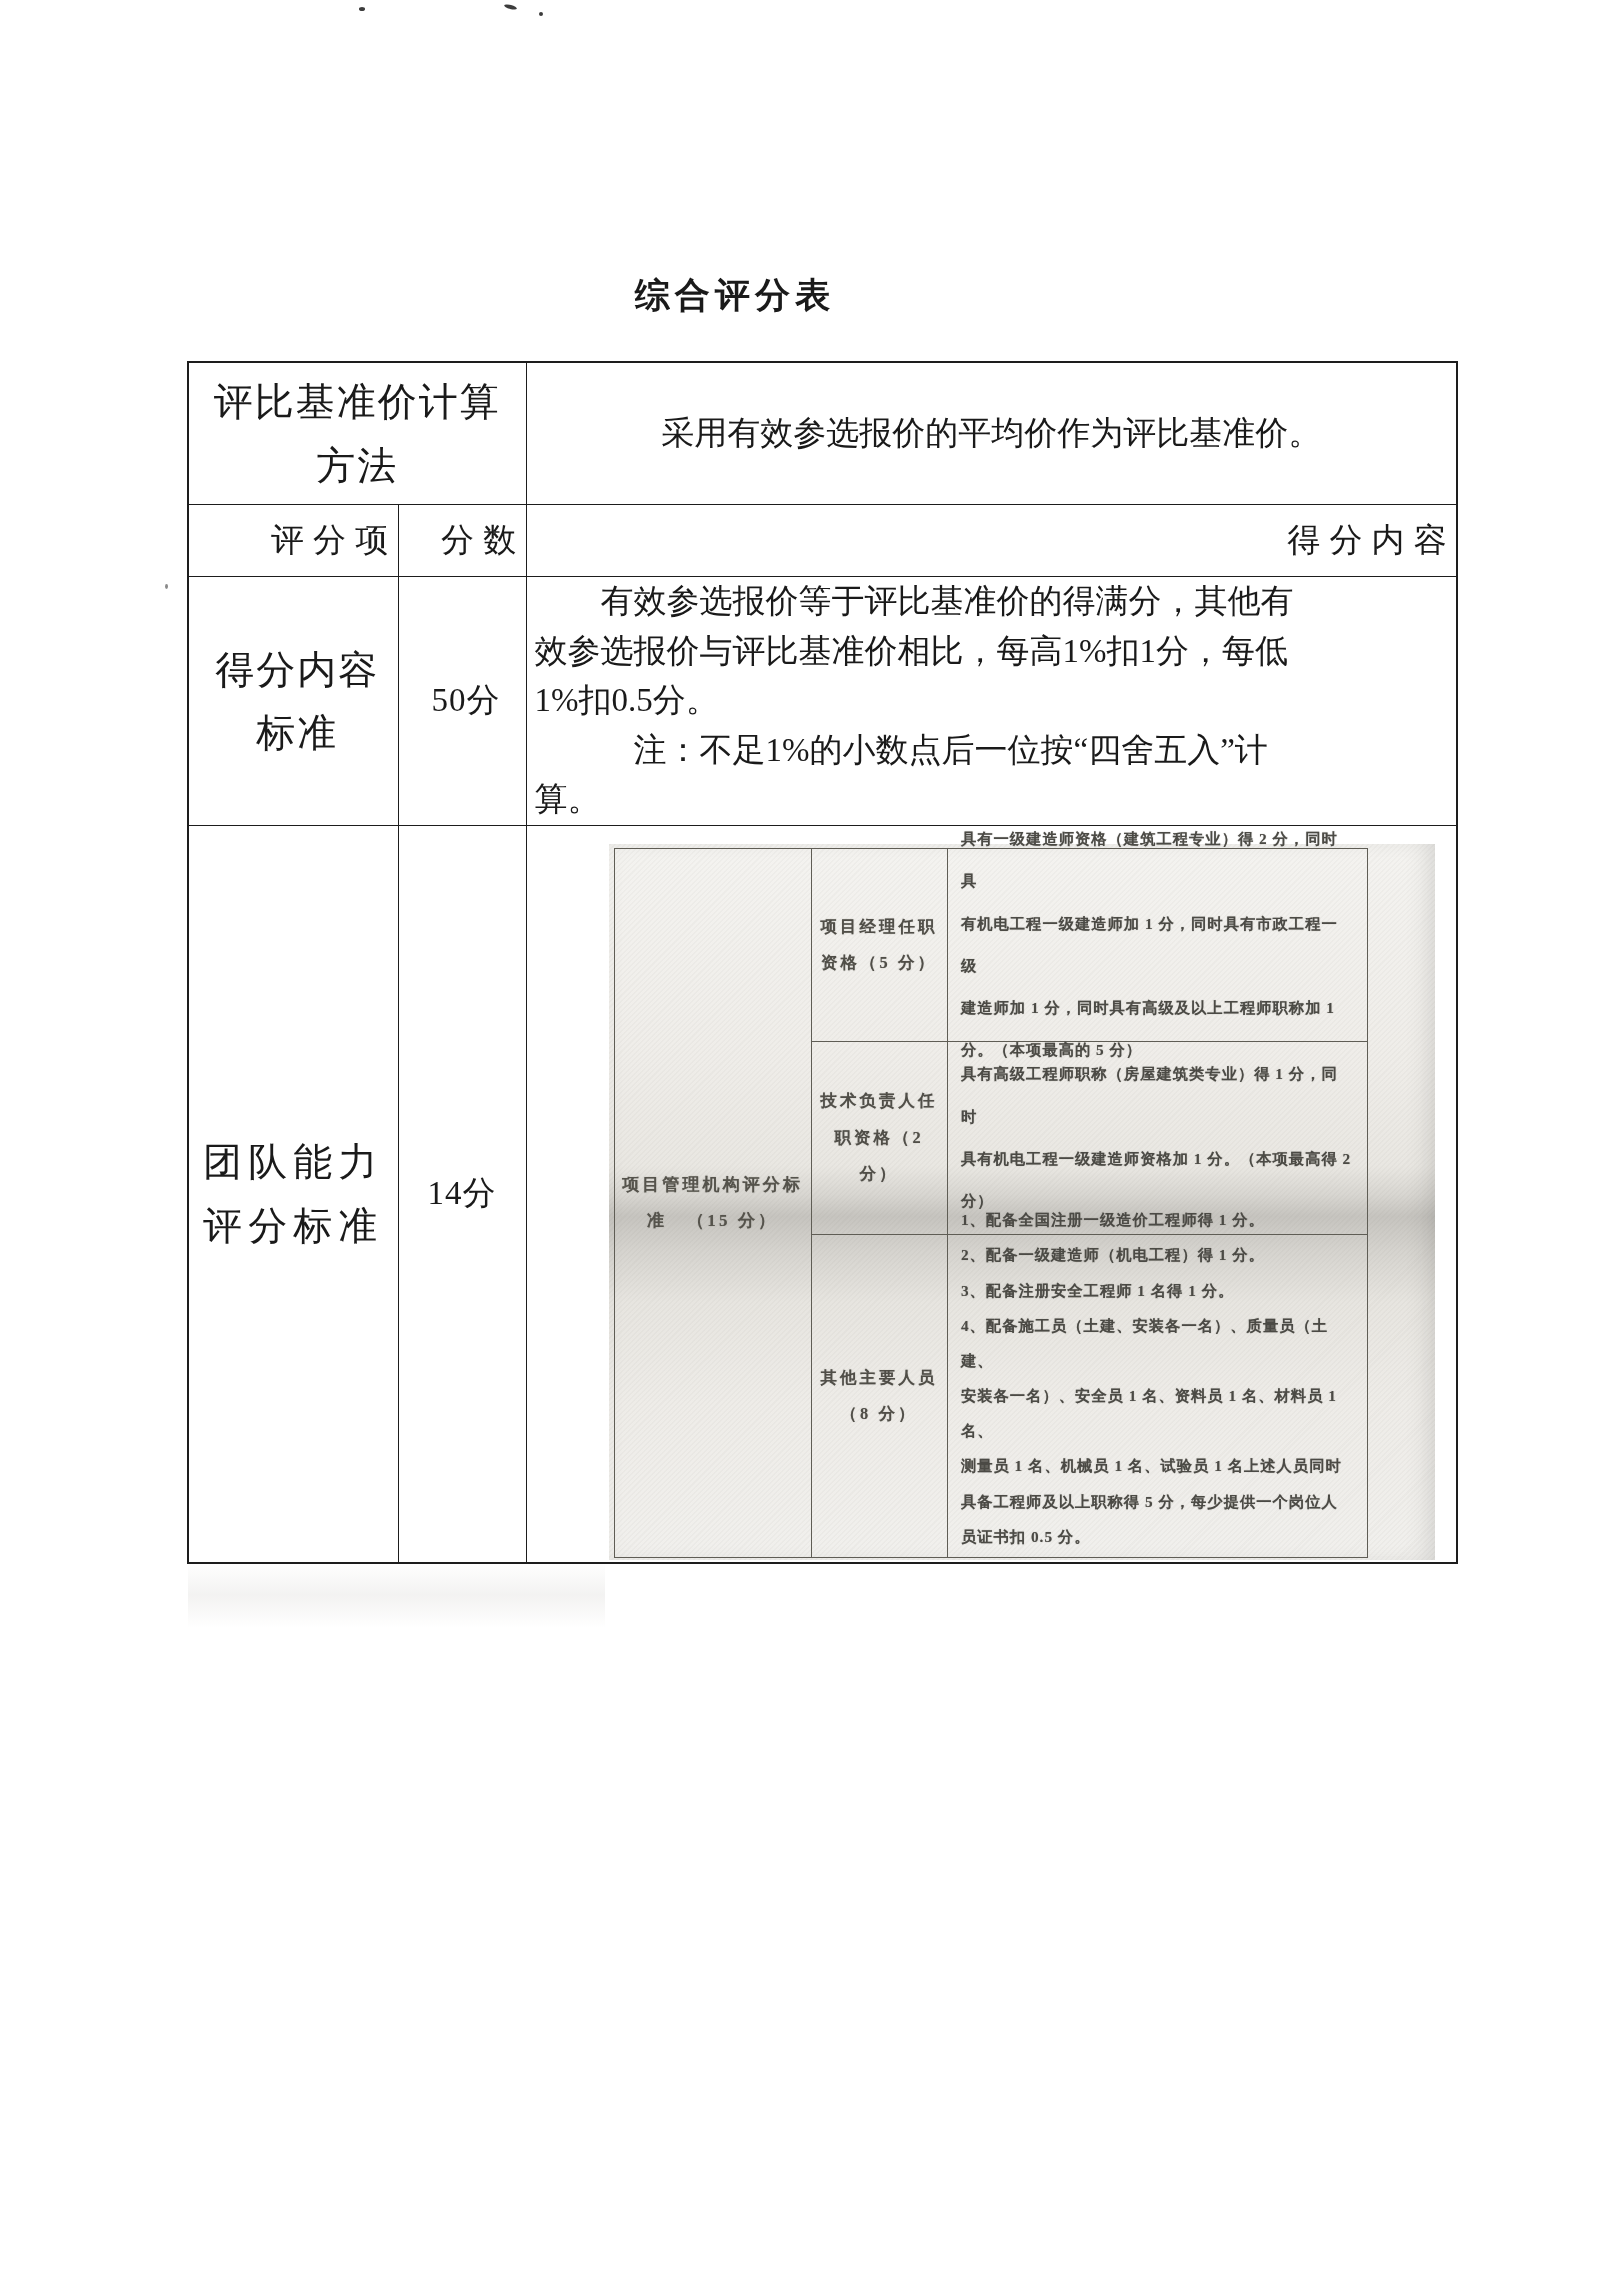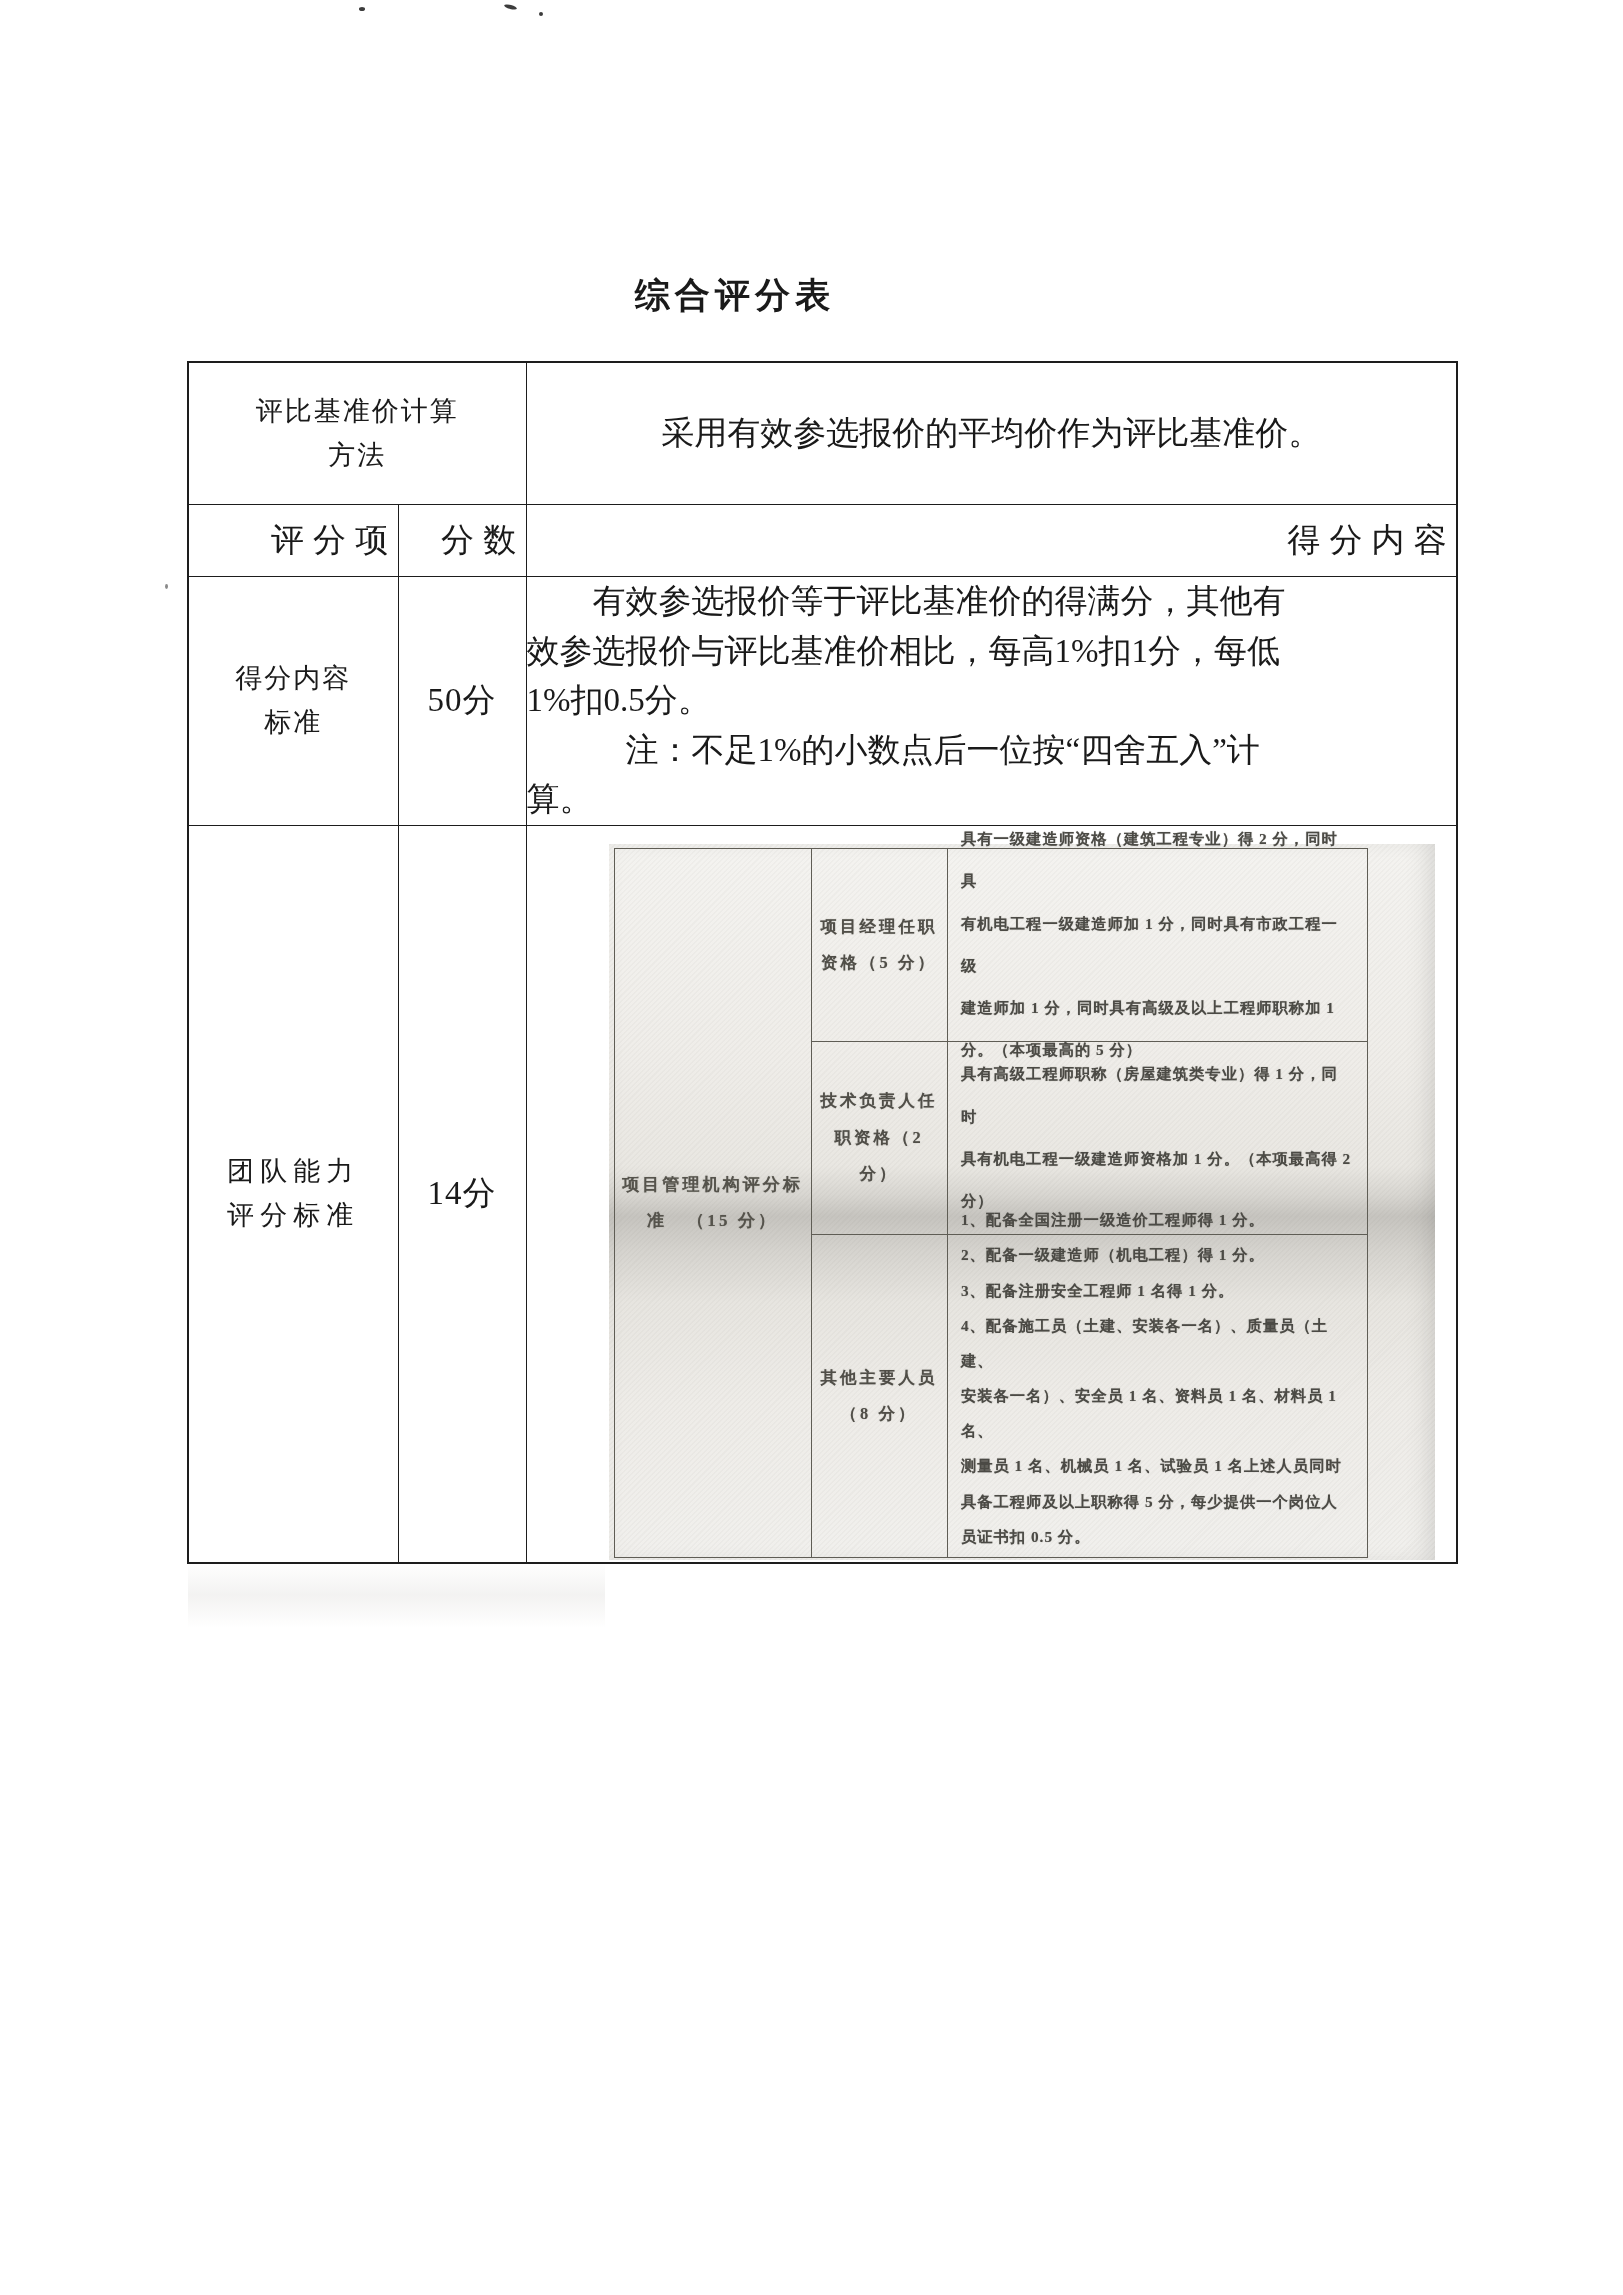--- a/index.html
+++ b/index.html
@@ -18,23 +18,23 @@
   table.score{
     position:absolute;left:187px;top:361px;width:1268px;
     border-collapse:collapse;table-layout:fixed;
     border:2px solid #1d1d1d;
   }
   table.score td{
     border-style:solid;border-color:#1d1d1d;border-width:1.5px 1px;
     padding:0;vertical-align:middle;overflow:hidden;
   }
   tr.r1 td{height:141px;} tr.r2 td{height:124px;} tr.r3 td{height:71px;}
-  tr.r4 td{height:210px;} tr.r5 td{height:245px;} tr.r6 td{height:736px;}
+  tr.r4 td{height:210px;} tr.r5 td{height:245px;padding-left:8px;} tr.r6 td{height:736px;}
   .lbl{
-    text-align:center;font-size:27px;line-height:1.62;
+    text-align:center;font-size:39px;line-height:1.62;
     letter-spacing:2px;white-space:pre-line;
   }
   .lbl-wide{letter-spacing:6.1px;text-align:center;}
   .hdr{text-align:right;font-size:33px;letter-spacing:9.2px;}
   .score-cell{text-align:center;font-size:33px;letter-spacing:1px;}
   .content-center{
     text-align:center;font-size:33px;line-height:1.72;white-space:pre-line;
   }
   .content-left{
     text-align:left;font-size:33px;line-height:1.5;white-space:pre-line;

